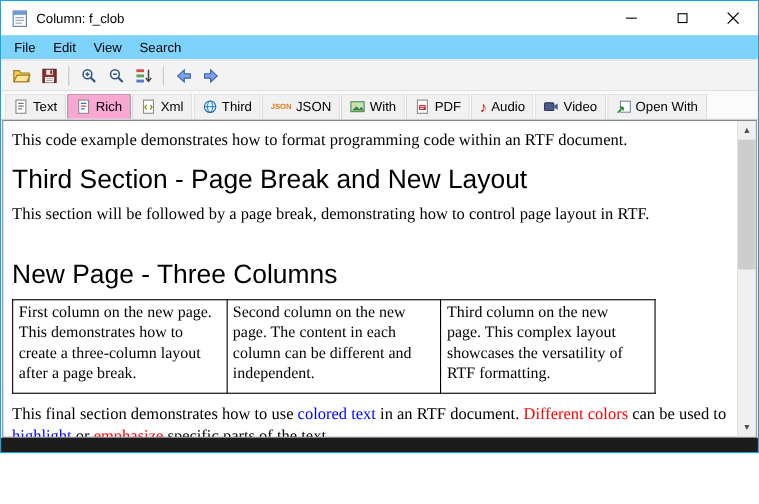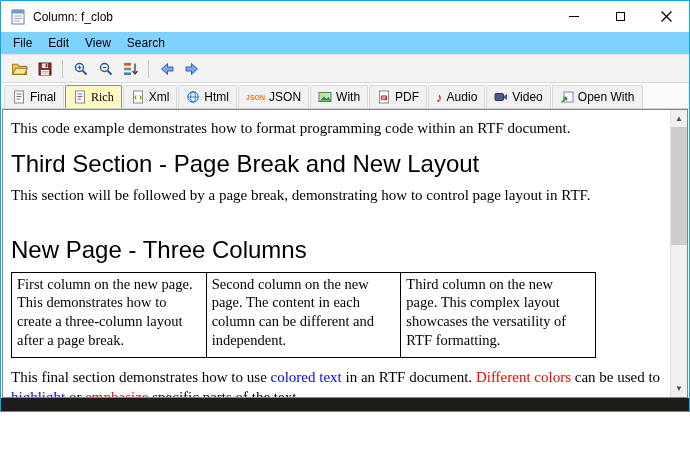--- a/index.html
+++ b/index.html
@@ -30,21 +30,21 @@
   .menu-item { padding: 2px 8px; white-space: nowrap; }
 
   
   .toolbar { flex: 0 0 29px; background: #f3f3f3; border-top: 1px solid #e6e6e6; border-bottom: 1px solid #dadada; display: flex; align-items: center; padding: 0 6px; }
   .tbtn { width: 25px; height: 24px; display: flex; align-items: center; justify-content: center; border-radius: 2px; }
   .tsep { width: 1px; height: 18px; background: #c8c8c8; margin: 0 5px; }
 
   
   .tabbar { flex: 0 0 26px; background: #fbfbfb; display: flex; align-items: stretch; padding: 2px 3px 0 3px; gap: 1px; border-bottom: 1px solid #cfcfcf; }
   .tab { display: flex; align-items: center; gap: 4px; padding: 0 7px; font-size: 12px; color: #000; background: #f1f1f1; border: 1px solid #d8d8d8; border-bottom: none; border-radius: 2px 2px 0 0; white-space: nowrap; }
-  .tab.selected { background: #fef9c3; border-color: #8a8a8a; font-family: Liberation Serif, serif; }
+  .tab.selected { background: #f9a8d4; border-color: #8a8a8a; }
   .tab .tico { display: flex; align-items: center; }
   .json-badge { color: #e07b1f; font-weight: bold; font-size: 7px; letter-spacing: 0; }
   .note-glyph { color: #cc0000; font-size: 13px; line-height: 1; }
 
   
   .contentwrap { flex: 1 1 auto; margin: 0 1px; border: 1px solid #82878f; background: #ffffff; display: flex; overflow: hidden; }
   .doc { flex: 1 1 auto; padding: 4px 6px 0 8px; overflow: hidden; color: #000; }
   .para { font-family: "Liberation Serif", "DejaVu Serif", serif; font-size: 15px; line-height: 1.32; margin: 5px 0 4px 0; }
   .heading { font-family: "Liberation Sans", "DejaVu Sans", sans-serif; font-size: 24px; font-weight: normal; margin: 11px 0 8px 0; }
   .heading.pagebreak { margin-top: 30px; }
@@ -155,21 +155,21 @@
   <div class="tabbar">
     <div class="tab">
       <span class="tico">
         <svg width="14" height="14" viewBox="0 0 14 14">
             <rect x="2.5" y="1" width="9" height="12" fill="#fff" stroke="#8a8a8a"></rect>
             <line x1="4.5" y1="4" x2="9.5" y2="4" stroke="#777"></line>
             <line x1="4.5" y1="6.5" x2="9.5" y2="6.5" stroke="#777"></line>
             <line x1="4.5" y1="9" x2="8" y2="9" stroke="#777"></line>
           </svg>
       </span>
-      <span>Final</span>
+      <span>Text</span>
     </div>
     <div class="tab selected">
       <span class="tico">
         <svg width="14" height="14" viewBox="0 0 14 14">
             <rect x="2.5" y="1" width="9" height="12" fill="#fff" stroke="#8a8a8a"></rect>
             <line x1="4.5" y1="4" x2="9.5" y2="4" stroke="#3a6fc0"></line>
             <line x1="4.5" y1="6.5" x2="9.5" y2="6.5" stroke="#c05050"></line>
             <line x1="4.5" y1="9" x2="8" y2="9" stroke="#3a6fc0"></line>
           </svg>
       </span>
@@ -186,21 +186,21 @@
       <span>Xml</span>
     </div>
     <div class="tab">
       <span class="tico">
         <svg width="14" height="14" viewBox="0 0 14 14">
             <circle cx="7" cy="7" r="5.2" fill="#dff0ff" stroke="#1f6fb2"></circle>
             <ellipse cx="7" cy="7" rx="2.4" ry="5.2" fill="none" stroke="#1f6fb2" stroke-width="0.8"></ellipse>
             <line x1="1.8" y1="7" x2="12.2" y2="7" stroke="#1f6fb2" stroke-width="0.8"></line>
           </svg>
       </span>
-      <span>Html</span>
+      <span>Third</span>
     </div>
     <div class="tab">
       <span class="tico json-badge">JSON</span>
       <span>JSON</span>
     </div>
     <div class="tab">
       <span class="tico">
         <svg width="14" height="14" viewBox="0 0 14 14">
             <rect x="1" y="2.5" width="12" height="9" fill="#bfe3bf" stroke="#4d8a4d"></rect>
             <circle cx="4.5" cy="5.5" r="1.2" fill="#f5d342"></circle>

